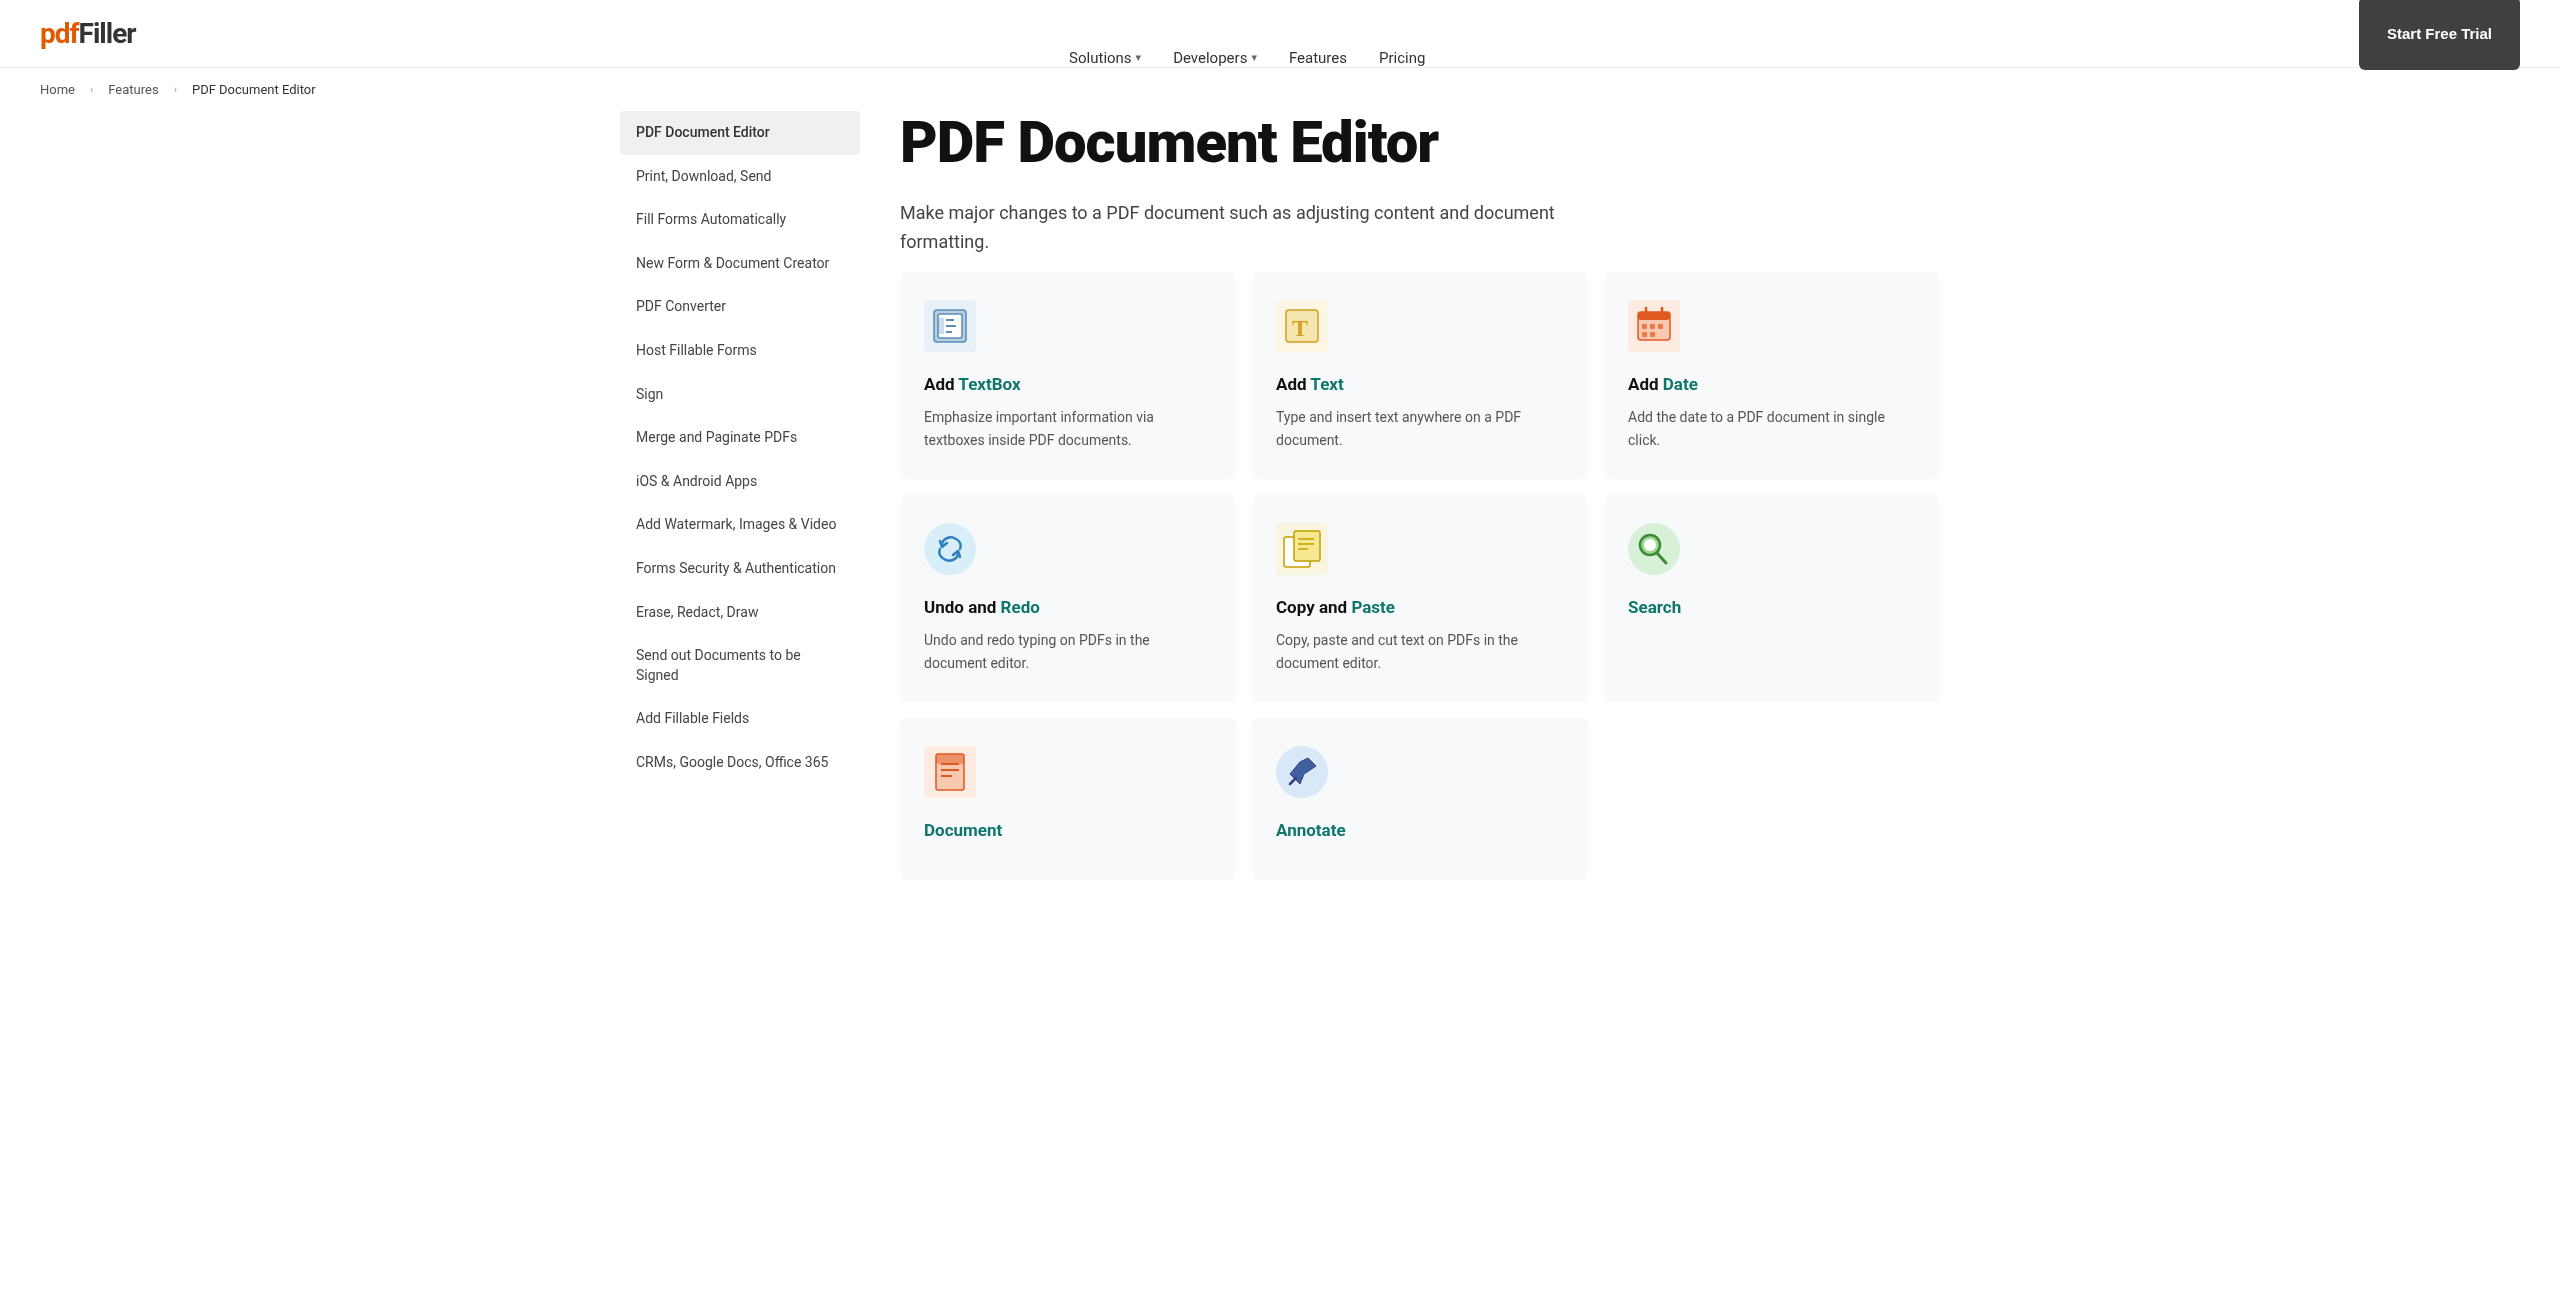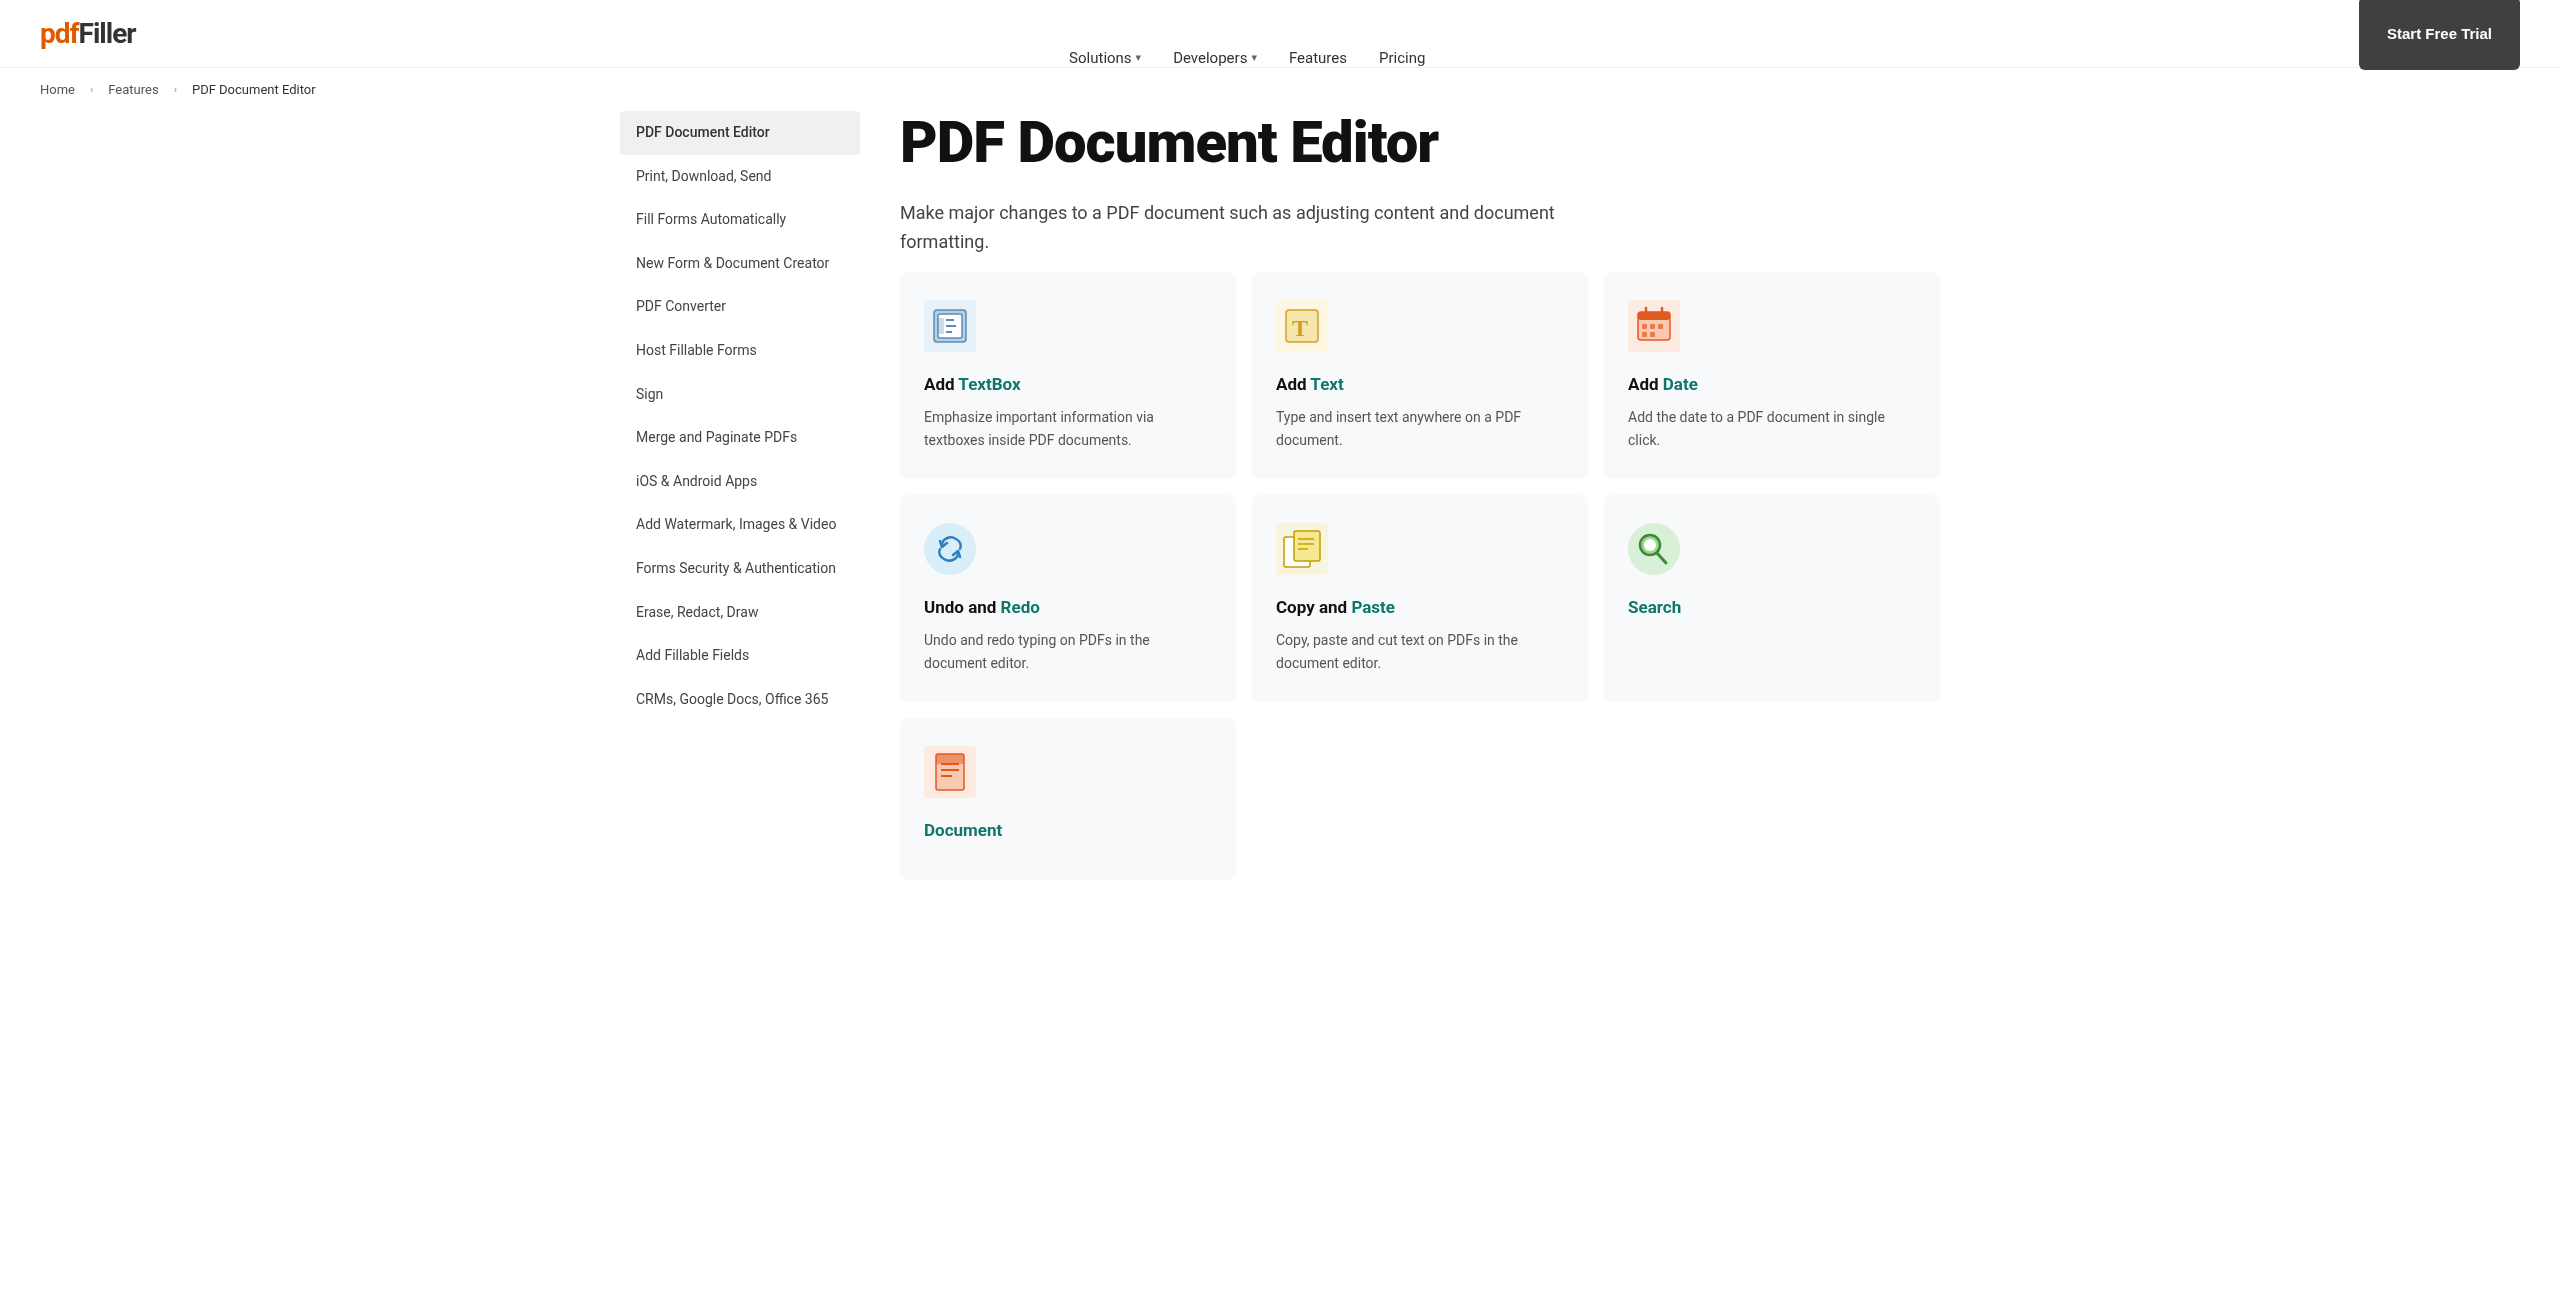--- a/index.html
+++ b/index.html
@@ -188,20 +188,21 @@
     <div class="sidebar-item">Fill Forms Automatically</div>
     <div class="sidebar-item">New Form &amp; Document Creator</div>
     <div class="sidebar-item">PDF Converter</div>
     <div class="sidebar-item">Host Fillable Forms</div>
     <div class="sidebar-item">Sign</div>
     <div class="sidebar-item">Merge and Paginate PDFs</div>
     <div class="sidebar-item">iOS &amp; Android Apps</div>
     <div class="sidebar-item">Add Watermark, Images &amp; Video</div>
     <div class="sidebar-item">Forms Security &amp; Authentication</div>
     <div class="sidebar-item">Erase, Redact, Draw</div>
+    <div class="sidebar-item">Send out Documents to be Signed</div>
     <div class="sidebar-item">Add Fillable Fields</div>
     <div class="sidebar-item">CRMs, Google Docs, Office 365</div>
   </aside>
 
   <main class="content">
     <h1 class="page-title">PDF Document Editor</h1>
     <p class="page-subtitle">Make major changes to a PDF document such as adjusting content and document formatting.</p>
 
     <div class="cards-grid">
 
@@ -303,17 +304,28 @@
           <line x1="17" y1="24" x2="35" y2="24" stroke="#e05a20" stroke-width="2"></line>
           <line x1="17" y1="30" x2="28" y2="30" stroke="#e05a20" stroke-width="2"></line>
           <rect x="12" y="8" width="28" height="10" rx="2" fill="#e05a20" opacity="0.5"></rect>
         </svg>
         <div class="card-title">
           <span>Document</span>
         </div>
         <div class="card-desc"></div>
       </div>
 
+      <div class="feature-card">
+        <svg class="card-icon" viewBox="0 0 52 52" fill="none" xmlns="http://www.w3.org/2000/svg">
+          <circle cx="26" cy="26" r="26" fill="#d8e8f8"></circle>
+          <path d="M32 12 L40 20 L28 28 L24 38 L14 28 L24 16 Z" fill="#4060a0" stroke="#304080" stroke-width="1"></path>
+          <line x1="14" y1="38" x2="20" y2="32" stroke="#304080" stroke-width="2.5" stroke-linecap="round"></line>
+        </svg>
+        <div class="card-title">
+          <span>Annotate</span>
+        </div>
+        <div class="card-desc"></div>
+      </div>
 
     </div>
   </main>
 
 </div>
 
 </body></html>

